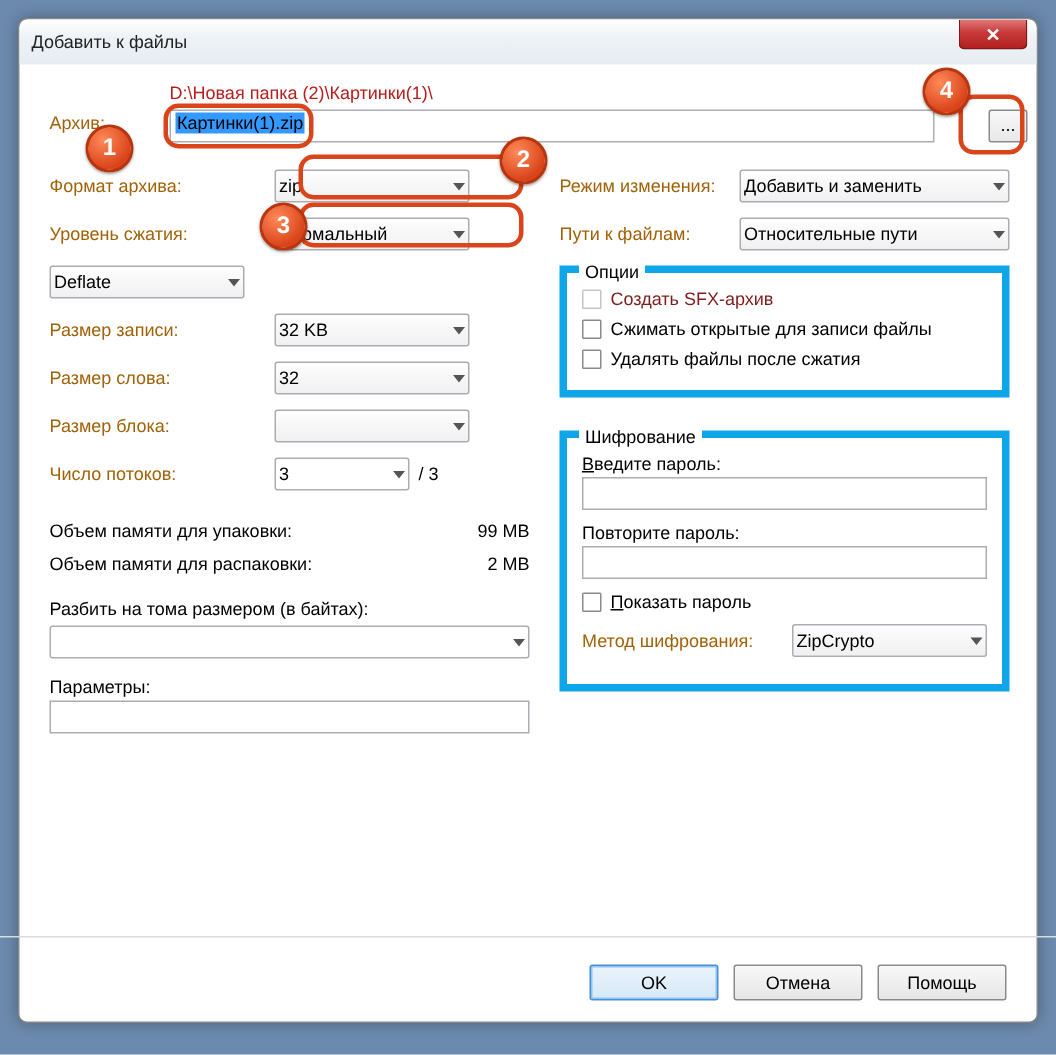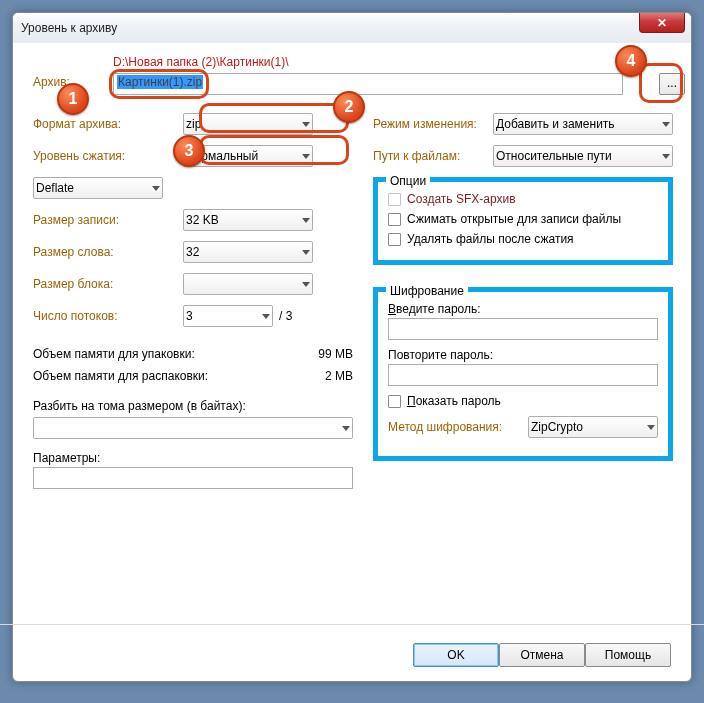--- a/index.html
+++ b/index.html
@@ -7,51 +7,51 @@
 .window{background:#fff;border:1px solid #888;border-radius:6px;overflow:visible;box-shadow:0 0 10px rgba(0,0,0,.3);position:relative;height:670px}
 .titlebar{background:linear-gradient(#fff,#eef2f6 40%,#e6ecf2);height:30px;display:flex;align-items:center;padding:0 8px;position:relative;border-radius:6px 6px 0 0}
 .title{color:#222;font-size:12px}
 .close-btn{position:absolute;right:6px;top:0;width:46px;height:20px;background:linear-gradient(#e07a7a,#c83a3a 45%,#b42020);border:1px solid #7a1a1a;border-top:none;border-radius:0 0 4px 4px;color:#fff;display:flex;align-items:center;justify-content:center;font-size:11px;font-weight:bold}
 .content{padding:12px 20px 0;position:relative;height:580px}
 .row{display:flex;align-items:center;margin-bottom:10px;min-height:22px}
 .lbl{color:#a16207}
 .lbl u{text-decoration:underline}
 .path-text{position:absolute;left:100px;top:12px;color:#b91c1c}
 .archive-input{position:absolute;left:100px;top:30px;width:510px;height:22px;border:1px solid #abadb3;padding:1px 3px}
-.archive-input .sel{background:#3399ff;color:#404040;padding:0 1px}
+.archive-input .sel{background:#3399ff;color:#000000;padding:0 1px}
 .browse-btn{position:absolute;right:6px;top:30px;width:26px;height:22px;background:linear-gradient(#f8f8f8,#e8e8e8);border:1px solid #8a8a8a;border-radius:2px;text-align:center;line-height:18px}
 .left-col{position:absolute;left:20px;top:70px;width:320px}
 .right-col{position:absolute;left:360px;top:70px;width:300px}
 .combo{height:22px;border:1px solid #abadb3;background:linear-gradient(#fefefe,#f0f0f0);padding:2px 2px;display:flex;align-items:center;justify-content:space-between;border-radius:2px}
 .combo .arr{width:0;height:0;border-left:4px solid transparent;border-right:4px solid transparent;border-top:5px solid #555}
 .combo-editable{background:#fff}
 .left-col .row .lbl{width:150px}
 .left-col .row .combo{width:130px}
 .right-col .row .lbl{width:120px}
 .right-col .row .combo{flex:1}
 .group{border:5px solid #0ea5e9;margin-top:6px;padding:10px 10px 8px;position:relative}
 .group-title{position:absolute;top:-8px;left:8px;background:#fff;padding:0 4px;color:#000}
 .check-row{display:flex;align-items:center;margin-bottom:6px}
 .check{width:13px;height:13px;border:1px solid #8a8a8a;background:#fff;margin-right:6px;border-radius:1px}
 .text-in{width:100%;height:22px;border:1px solid #abadb3;background:#fff;margin-top:2px;margin-bottom:8px}
-.buttons{position:absolute;bottom:14px;right:20px;display:flex;}
+.buttons{position:absolute;bottom:14px;right:20px;display:flex;gap:10px}
 .btn{width:86px;height:24px;border:1px solid #8a8a8a;background:linear-gradient(#f8f8f8,#e6e6e6);border-radius:2px;display:flex;align-items:center;justify-content:center}
 .btn.def{border:1px solid #4a90d9;box-shadow:inset 0 0 0 1px #8fc4f0;background:linear-gradient(#eaf3fb,#d6e8f7)}
 .marker{position:absolute;width:32px;height:32px;border-radius:50%;background:radial-gradient(circle at 35% 30%,#ff8a5a,#d9441a 70%);border:2px solid #b8360f;color:#fff;font-weight:bold;font-size:16px;display:flex;align-items:center;justify-content:center;z-index:10;box-shadow:0 1px 2px rgba(0,0,0,.4)}
 .ring{position:absolute;border:3px solid #d9441a;border-radius:10px;z-index:5;pointer-events:none}
 .divider{border-top:1px solid #d8dce0;margin:16px -20px 0}
 .mem-row{display:flex;justify-content:space-between;margin-bottom:8px}
 .slash{margin:0 6px}
 </style>
 </head>
 <body>
 
 <div class="window">
   <div class="titlebar">
-    <span class="title">Уровень к архиву</span>
+    <span class="title">Добавить к файлы</span>
     <div class="close-btn">
       <span>✕</span>
     </div>
   </div>
 
   <div class="content">
 
     <span class="lbl" style="position:absolute;left:20px;top:32px">Архив:</span>
     <span class="path-text">D:\Новая папка (2)\Картинки(1)\</span>
     <div class="archive-input">

